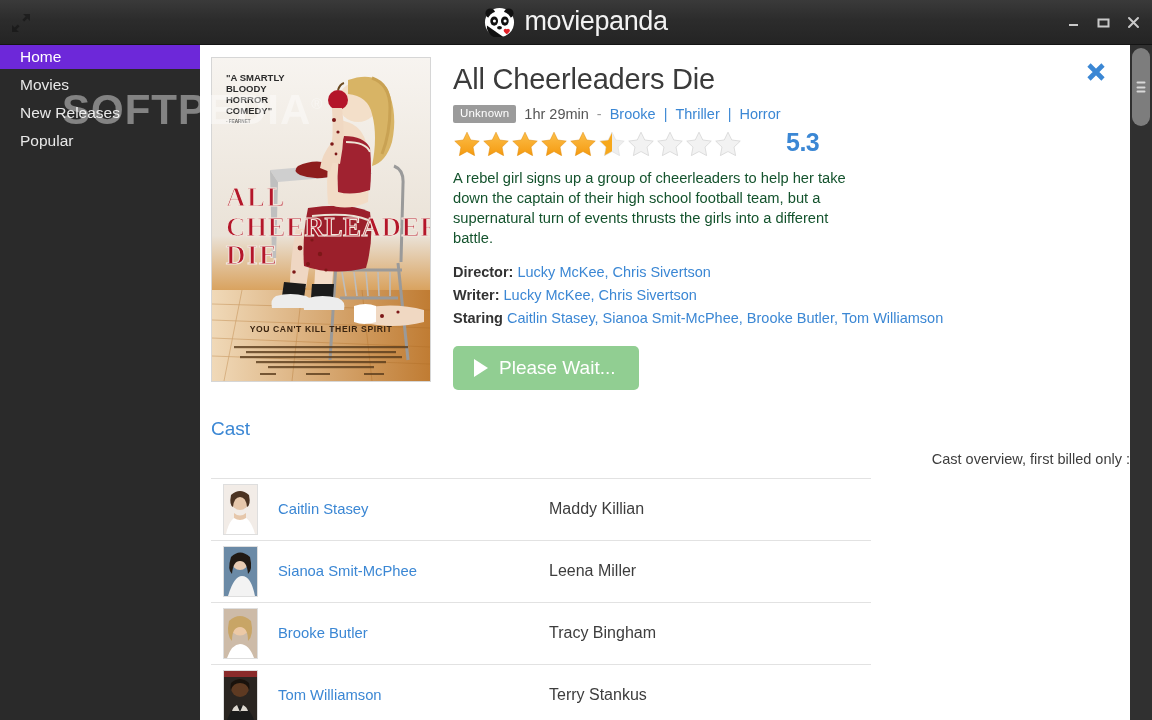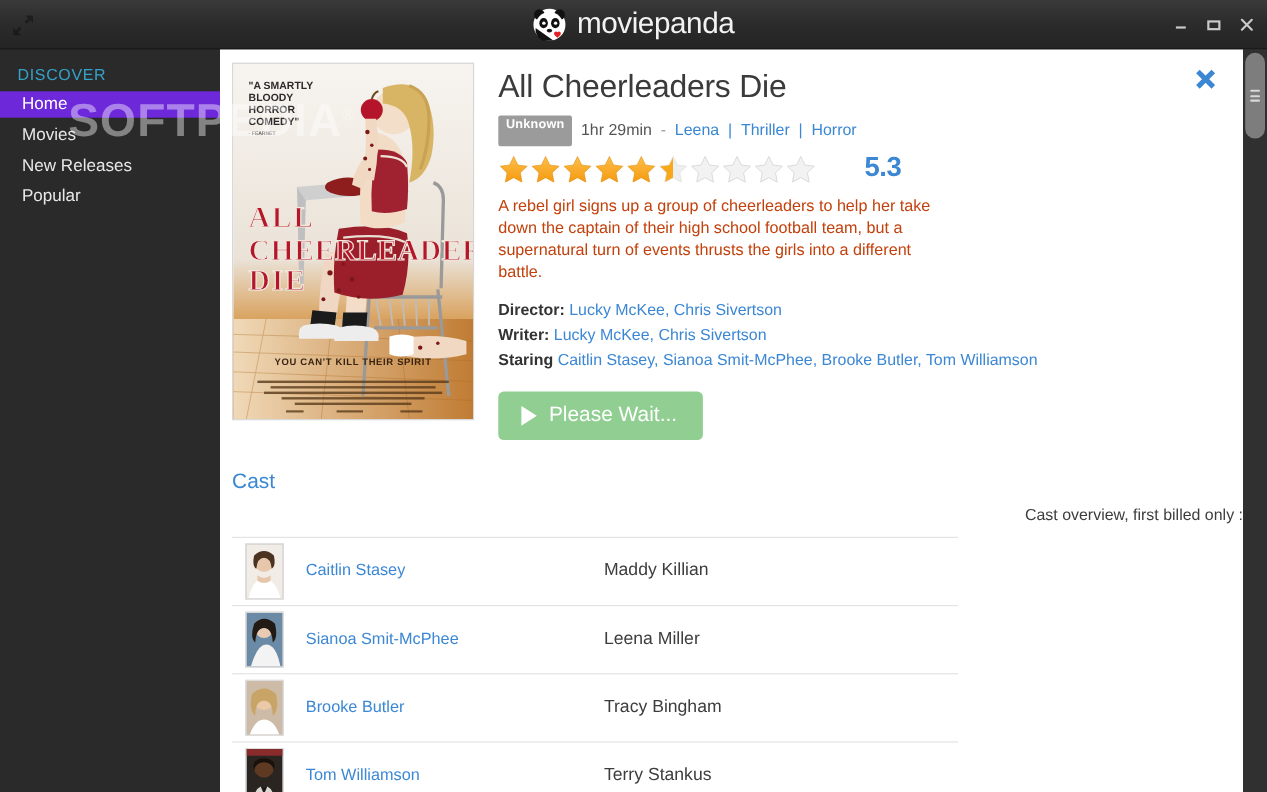--- a/index.html
+++ b/index.html
@@ -134,22 +134,22 @@
   .subline {
     display: flex; align-items: center; gap: 8px;
     margin-top: 10px;
     font-size: 14.5px;
     color: #555;
   }
   .badge {
     background: #9b9b9b;
     color: #fff;
     font-size: 11.5px;
-    font-weight: 700;
-    padding: 3px 7px 13px 7px;
+    font-weight: 400;
+    padding: 3px 7px 3px 7px;
     border-radius: 2px;
     line-height: 1;
     letter-spacing: .2px;
   }
   .dash { color: #999; }
   .genre-link { color: #3b87d4; }
   .sep { color: #3b87d4; }
 
   .rating-row {
     display: flex; 
@@ -162,21 +162,21 @@
     font-size: 25px;
     font-weight: 700;
     margin-left: 12px;
     letter-spacing: -0.5px;
   }
 
   .overview {
     margin-top: 11px;
     font-size: 14.7px;
     line-height: 20px;
-    color: #c2410c;
+    color: #14532d;
     max-width: 395px;
   }
   .credits { margin-top: 13px; font-size: 14.5px; line-height: 23px; color: #3d3d3d; }
   .credits b { color: #333; }
   .credits a, .cast-link, .genre-link { text-decoration: none; }
   .clink { color: #3b87d4; }
 
   .play-btn {
     margin-top: 16px;
     display: inline-flex; align-items: center; gap: 11px;
@@ -299,21 +299,20 @@
       </div>
       <div class="winbtn">
         <svg width="13" height="13" viewBox="0 0 13 13">
             <path d="M2 2 L11 11 M11 2 L2 11" stroke="#c9c9c9" stroke-width="2" stroke-linecap="round"></path>
           </svg>
       </div>
     </div>
   </div>
 
   <div class="sidebar">
-    <div class="discover-label">DISCOVER</div>
     <div class="nav-item active">
       <span>Home</span>
     </div>
     <div class="nav-spacer"></div>
     <div class="nav-item">
       <span>Movies</span>
     </div>
     <div class="nav-spacer"></div>
     <div class="nav-item">
       <span>New Releases</span>
@@ -465,21 +464,21 @@
           </svg>
         </div>
 
         <div class="meta">
           <div class="movie-title">All Cheerleaders Die</div>
 
           <div class="subline">
             <span class="badge">Unknown</span>
             <span>1hr 29min</span>
             <span class="dash">-</span>
-            <span class="genre-link">Leena</span>
+            <span class="genre-link">Brooke</span>
             <span class="sep">|</span>
             <span class="genre-link">Thriller</span>
             <span class="sep">|</span>
             <span class="genre-link">Horror</span>
           </div>
 
           <div class="rating-row">
             <div class="stars">
               <svg width="320" height="28" viewBox="0 0 320 28">
                 <defs>

